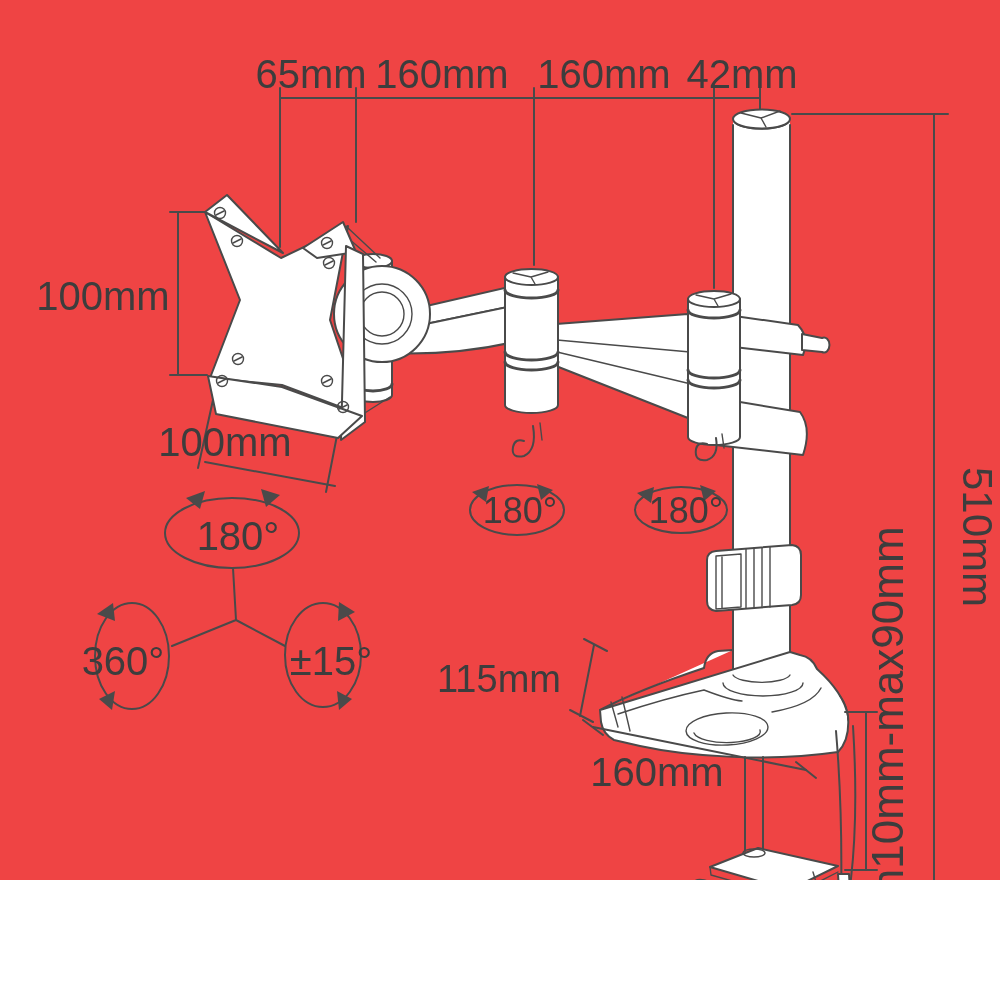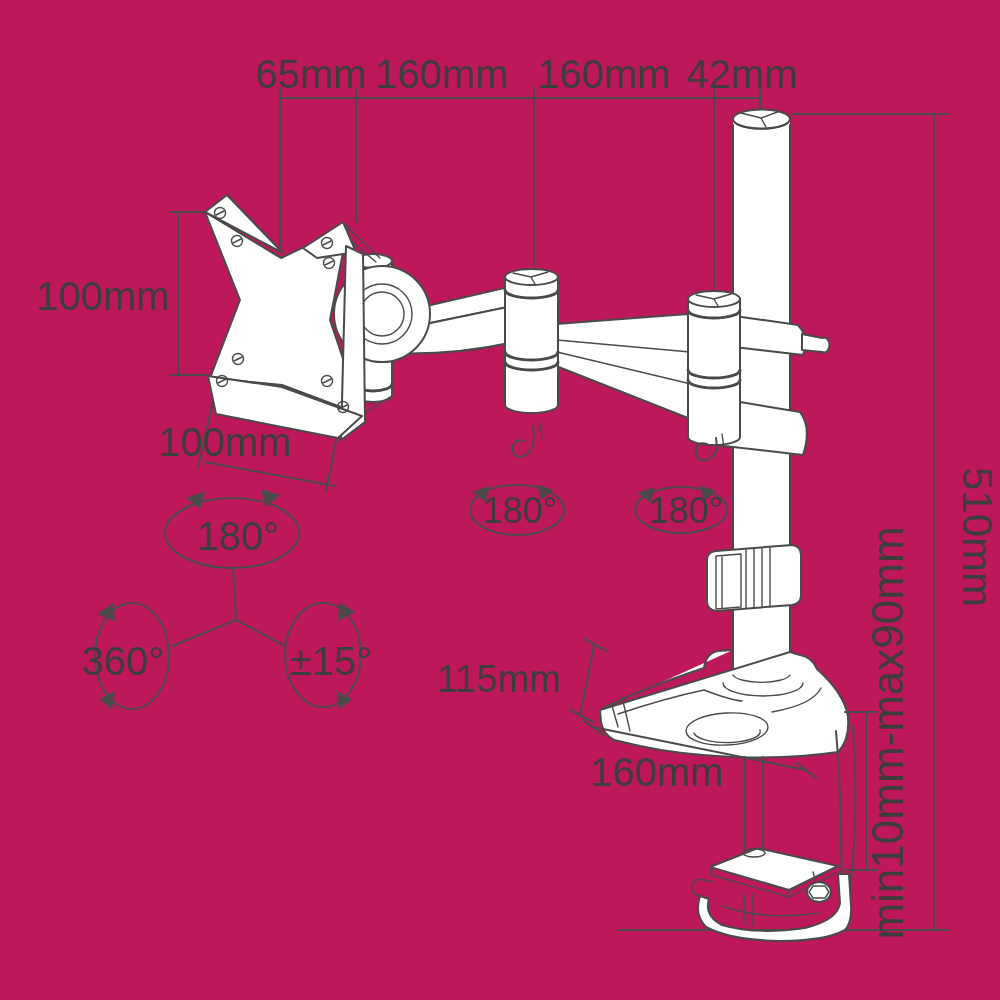--- a/index.html
+++ b/index.html
@@ -1,16 +1,16 @@
 <!DOCTYPE html>
 <html><head>
 <meta charset="utf-8">
 <style>
   html,body{margin:0;padding:0;background:#ffffff;}
-  .page{position:relative;width:1000px;height:1000px;background:#be185d;overflow:hidden;}
+  .page{position:relative;width:1000px;height:880px;background:#ef4444;overflow:hidden;}
   svg{display:block;}
   .ln{fill:none;stroke:#4a4a4a;stroke-width:2;stroke-linecap:round;stroke-linejoin:round;}
   .thin{fill:none;stroke:#4a4a4a;stroke-width:1.4;stroke-linecap:round;stroke-linejoin:round;}
   .thick{fill:none;stroke:#4a4a4a;stroke-width:3;stroke-linecap:round;stroke-linejoin:round;}
   .fw{fill:#ffffff;stroke:#4a4a4a;stroke-width:2;stroke-linecap:round;stroke-linejoin:round;}
   .arrow{fill:#4a4a4a;stroke:none;}
   text{fill:#3d3d3d;font-family:"Liberation Sans","DejaVu Sans",sans-serif;}
   .dim{font-size:40px;}
   .dim-s{font-size:38px;}
   .rot{font-size:40px;}

